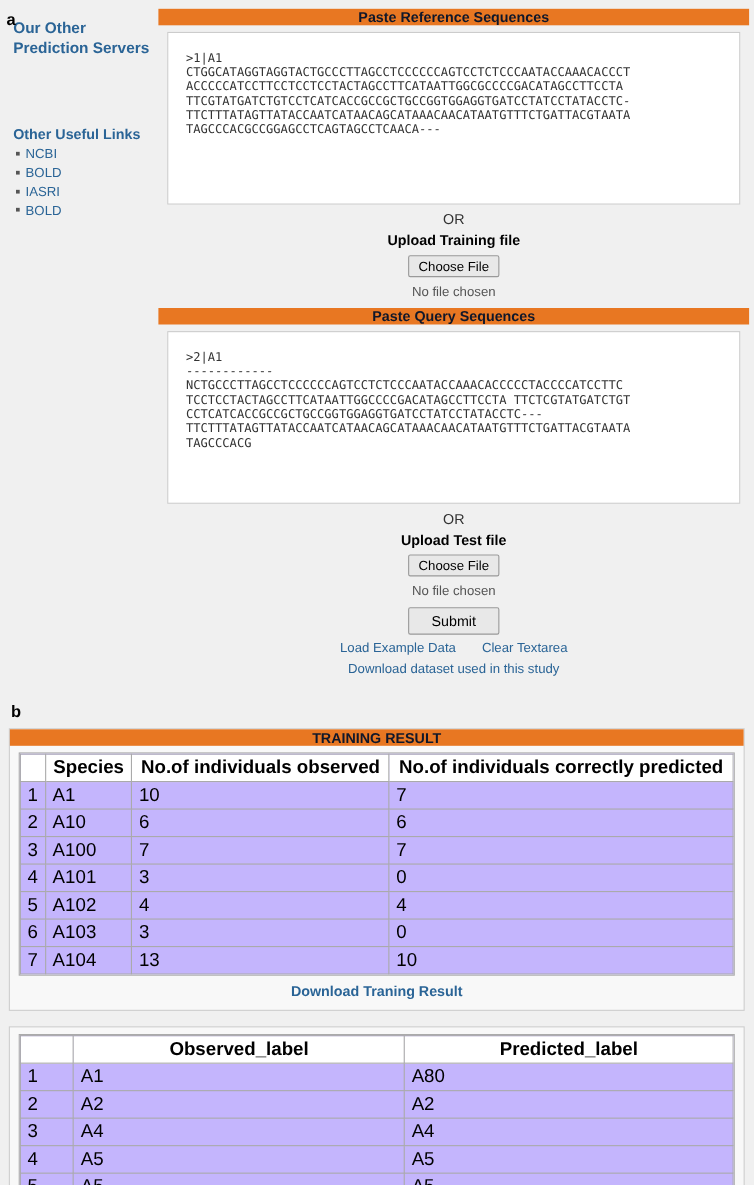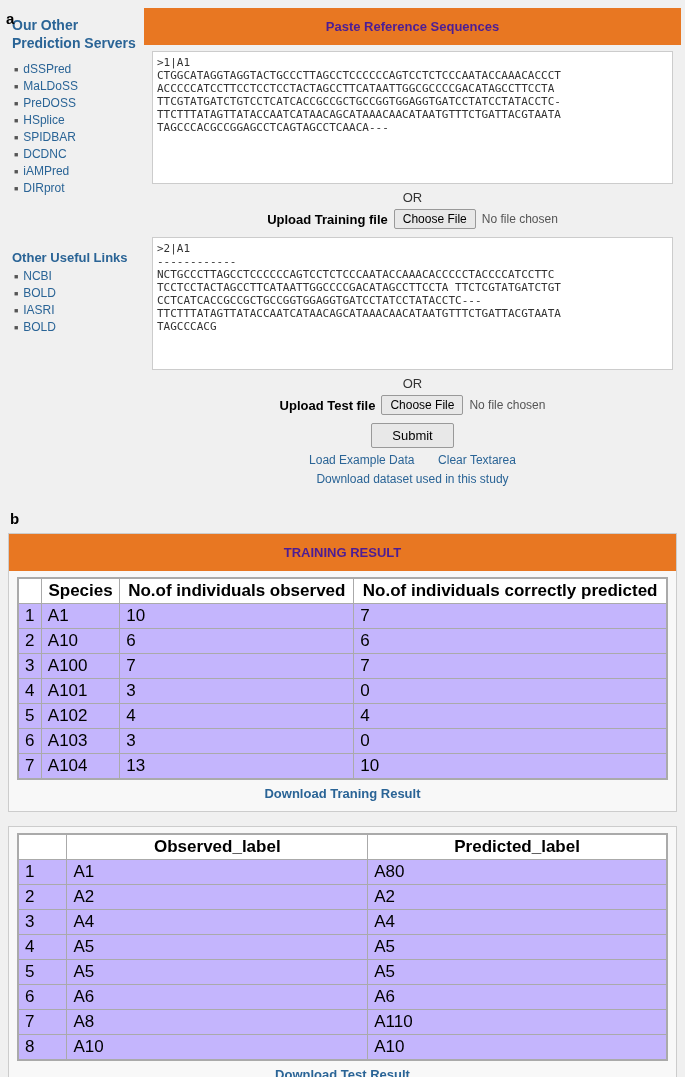--- a/index.html
+++ b/index.html
@@ -64,32 +64,32 @@
       font-size: 12px;
     }
 
     .main-content {
       flex: 1;
       background: #f0f0f0;
     }
 
     .orange-header {
       background: #E87722;
-      color: #4c1d95;
-      font-weight: bold;
-      text-align: center;
-      padding: 11px 8px;
+      color: #0f172a;
+      font-weight: bold;
+      text-align: center;
+      padding: 0 8px;
       font-size: 13px;
     }
 
     .sequence-area {
       background: #fff;
       border: 1px solid #ccc;
       margin: 6px 8px;
-      padding: 4px;
+      padding: 16px;
     }
 
     .sequence-textarea {
       width: 100%;
       height: 120px;
       border: none;
       resize: none;
       font-family: monospace;
       font-size: 11px;
       color: #333;
@@ -103,20 +103,21 @@
       font-size: 13px;
       color: #333;
     }
 
     .upload-row {
       display: flex;
       align-items: center;
       justify-content: center;
       margin: 4px 0 8px 0;
       gap: 6px;
+      flex-direction: column;
     }
 
     .upload-label {
       font-weight: bold;
       font-size: 13px;
     }
 
     .file-button {
       background: #e8e8e8;
       border: 1px solid #999;
@@ -223,46 +224,20 @@
 </head>
 <body>
 
 <div class="panel-a">
 
   <div style="position:absolute; left:6px; top:10px; font-weight:bold; font-size:15px;">a</div>
 
   <div class="sidebar">
     <div style="height:4px;"></div>
     <div class="sidebar-title">Our Other Prediction Servers</div>
-    <ul class="sidebar-list">
-      <li>
-          <a href="#">dSSPred</a>
-        </li>
-      <li>
-          <a href="#">MaLDoSS</a>
-        </li>
-      <li>
-          <a href="#">PreDOSS</a>
-        </li>
-      <li>
-          <a href="#">HSplice</a>
-        </li>
-      <li>
-          <a href="#">SPIDBAR</a>
-        </li>
-      <li>
-          <a href="#">DCDNC</a>
-        </li>
-      <li>
-          <a href="#">iAMPred</a>
-        </li>
-      <li>
-          <a href="#">DIRprot</a>
-        </li>
-    </ul>
     <div style="height:12px;"></div>
     <div class="sidebar-section-title">Other Useful Links</div>
     <ul class="sidebar-list">
       <li>
           <a href="#">NCBI</a>
         </li>
       <li>
           <a href="#">BOLD</a>
         </li>
       <li>
@@ -285,20 +260,21 @@
 TTCTTTATAGTTATACCAATCATAACAGCATAAACAACATAATGTTTCTGATTACGTAATA
 TAGCCCACGCCGGAGCCTCAGTAGCCTCAACA---</textarea>
     </div>
     <div class="or-divider">OR</div>
     <div class="upload-row">
       <span class="upload-label">Upload Training file</span>
       <button class="file-button">Choose File</button>
       <span class="file-chosen">No file chosen</span>
     </div>
 
+    <div class="orange-header">Paste Query Sequences</div>
     <div class="sequence-area">
       <textarea class="sequence-textarea" style="">&gt;2|A1
 ------------
 NCTGCCCTTAGCCTCCCCCCAGTCCTCTCCCAATACCAAACACCCCCTACCCCATCCTTC
 TCCTCCTACTAGCCTTCATAATTGGCCCCGACATAGCCTTCCTA TTCTCGTATGATCTGT
 CCTCATCACCGCCGCTGCCGGTGGAGGTGATCCTATCCTATACCTC---
 TTCTTTATAGTTATACCAATCATAACAGCATAAACAACATAATGTTTCTGATTACGTAATA
 TAGCCCACG</textarea>
     </div>
     <div class="or-divider">OR</div>

